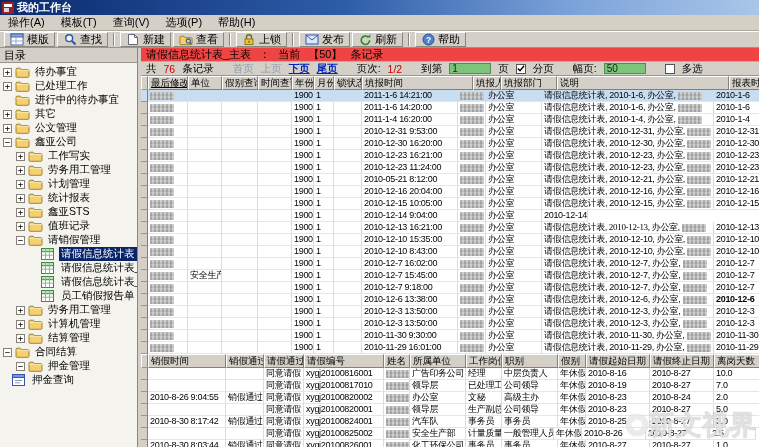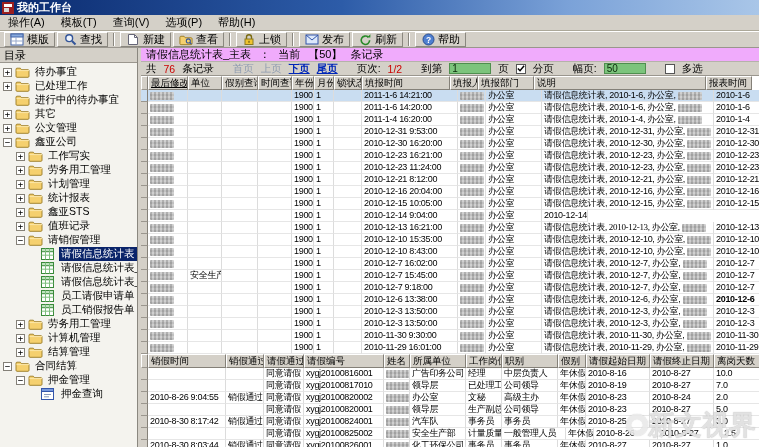--- a/index.html
+++ b/index.html
@@ -36,21 +36,21 @@
   .tree-item{display:flex;align-items:center;height:14px;white-space:nowrap;overflow:hidden;font-size:10.5px;}
   .expander{width:9px;height:9px;flex:none;background:#fff;border:1px solid #848078;
     font-family:"DejaVu Sans Mono",monospace;font-size:9px;line-height:7px;text-align:center;margin-right:3px;color:#000;}
   .exp-spacer{width:12px;flex:none;}
   .tree-ico{display:inline-flex;width:15px;height:12px;margin-right:3px;flex:none;align-items:center;}
   .tree-label{padding:0 2px;}
   .tree-item.sel .tree-label{background:#0a246a;color:#fff;}
   
   .splitter{position:absolute;left:138px;top:48px;width:3px;bottom:0;background:#d4d0c8;}
   .main{position:absolute;left:141px;top:48px;right:0;bottom:0;background:#fff;}
-  .main-header{position:absolute;left:0;top:0;right:0;height:14px;background:#f0abfc;
+  .main-header{position:absolute;left:0;top:0;right:0;height:14px;background:#ef4444;
     border-bottom:1px solid #b5b2aa;display:flex;align-items:center;gap:8px;padding:0 5px;line-height:13px;}
   .pager{position:absolute;left:0;top:14px;right:0;height:14px;background:#d4d0c8;
     border-bottom:1px solid #9a968e;display:flex;align-items:center;gap:7px;padding:0 5px;font-size:10.5px;}
   .red{color:#cc0000;}
   .lnk{color:#0026b8;font-weight:bold;text-decoration:underline;cursor:pointer;}
   .lnk.dis{color:#8d9bb0;font-weight:normal;text-decoration:none;}
   .green-input{display:inline-block;width:42px;height:11px;line-height:10px;padding:0 2px;
     background:#7cc47c;border:1px solid #4f8f4f;font-size:10px;color:#0a2a0a;overflow:hidden;}
   .checkbox{width:10px;height:10px;flex:none;background:#fff;border:1px solid #555;
     display:inline-flex;align-items:center;justify-content:center;}
@@ -352,31 +352,20 @@
       </div>
       <div class="tree-item" style="padding-left: 29px;">
         <span class="exp-spacer"></span>
         <span class="tree-ico">
           <svg width="13" height="12" viewBox="0 0 13 12">
             <rect x="0.5" y="0.5" width="12" height="11" fill="#fff" stroke="#3a8a3a"></rect>
             <rect x="0.5" y="0.5" width="12" height="3.2" fill="#bfe3bf" stroke="#3a8a3a"></rect>
             <path d="M0.5 7.2h12M4.5 0.5v11M8.5 0.5v11" stroke="#7fbf7f"></path>
           </svg>
         </span>
-        <span class="tree-label">员工请假申请单</span>
-      </div>
-      <div class="tree-item" style="padding-left: 29px;">
-        <span class="exp-spacer"></span>
-        <span class="tree-ico">
-          <svg width="13" height="12" viewBox="0 0 13 12">
-            <rect x="0.5" y="0.5" width="12" height="11" fill="#fff" stroke="#3a8a3a"></rect>
-            <rect x="0.5" y="0.5" width="12" height="3.2" fill="#bfe3bf" stroke="#3a8a3a"></rect>
-            <path d="M0.5 7.2h12M4.5 0.5v11M8.5 0.5v11" stroke="#7fbf7f"></path>
-          </svg>
-        </span>
         <span class="tree-label">员工销假报告单</span>
       </div>
       <div class="tree-item" style="padding-left: 16px;">
         <span class="expander">+</span>
         <span class="tree-ico">
           <svg width="15" height="12" viewBox="0 0 15 12">
             <path d="M1 3.2c0-.6.4-1 1-1h3.3l1.3 1.5H13c.6 0 1 .4 1 1v5.6c0 .6-.4 1-1 1H2c-.6 0-1-.4-1-1z" fill="#f5d06e" stroke="#9a7b22" stroke-width="0.9"></path>
             <path d="M1.5 4.6h12.5" stroke="#fbe7a9"></path>
           </svg>
         </span>
@@ -415,21 +404,21 @@
       <div class="tree-item" style="padding-left: 16px;">
         <span class="expander">−</span>
         <span class="tree-ico">
           <svg width="15" height="12" viewBox="0 0 15 12">
             <path d="M1 3.2c0-.6.4-1 1-1h3.3l1.3 1.5H13c.6 0 1 .4 1 1v5.6c0 .6-.4 1-1 1H2c-.6 0-1-.4-1-1z" fill="#f5d06e" stroke="#9a7b22" stroke-width="0.9"></path>
             <path d="M1.5 4.6h12.5" stroke="#fbe7a9"></path>
           </svg>
         </span>
         <span class="tree-label">押金管理</span>
       </div>
-      <div class="tree-item" style="padding-left: 29px;">
+      <div class="tree-item" style="">
         <span class="exp-spacer"></span>
         <span class="tree-ico">
           <svg width="13" height="12" viewBox="0 0 13 12">
             <rect x="0.5" y="0.5" width="12" height="11" fill="#fff" stroke="#3355aa"></rect>
             <rect x="0.5" y="0.5" width="12" height="3" fill="#7799dd" stroke="#3355aa"></rect>
             <path d="M3 6.5h7M3 8.8h5" stroke="#8899bb"></path>
           </svg>
         </span>
         <span class="tree-label">押金查询</span>
       </div>
@@ -473,21 +462,21 @@
   <div class="grid main-grid">
       <div class="trow">
         <div class="th rowsel" style="width: 7px;"></div>
         <div class="th" style="width: 40px; text-decoration: underline;">最后修改</div>
         <div class="th" style="width: 34px;">单位</div>
         <div class="th" style="width: 36px;">假别查询</div>
         <div class="th" style="width: 34px;">时间查询</div>
         <div class="th" style="width: 22px;">年份</div>
         <div class="th" style="width: 20px;">月份</div>
         <div class="th" style="width: 28px;">锁状态</div>
-        <div class="th" style="width: 88px;">填报时间</div>
+        <div class="th" style="width: 111px;">填报时间</div>
         <div class="th" style="width: 28px;">填报人</div>
         <div class="th" style="width: 56px;">填报部门</div>
         <div class="th" style="width: 172px;">说明</div>
         <div class="th" style="width: 46px;">报表时间</div>
       </div>
       <div class="trow selrow">
         <div class="td rowsel" style="width: 7px;"></div>
         <div class="td" style="width: 40px;"><span class="redact"></span></div>
         <div class="td" style="width: 34px;"></div>
         <div class="td" style="width: 36px;"></div>
@@ -593,21 +582,21 @@
       </div>
       <div class="trow">
         <div class="td rowsel" style="width: 7px;"></div>
         <div class="td" style="width: 40px;"><span class="redact"></span></div>
         <div class="td" style="width: 34px;"></div>
         <div class="td" style="width: 36px;"></div>
         <div class="td" style="width: 34px;"></div>
         <div class="td" style="width: 22px;">1900</div>
         <div class="td" style="width: 20px;">1</div>
         <div class="td" style="width: 28px;"></div>
-        <div class="td" style="width: 96px;">2010-12-21 8:12:00</div>
+        <div class="td" style="width: 96px;">2010-05-21 8:12:00</div>
         <div class="td" style="width: 28px;"><span class="redact"></span></div>
         <div class="td" style="width: 56px;">办公室</div>
         <div class="td" style="width: 172px; text-align: right;">请假信息统计表, 2010-12-21, 办公室, <span class="redact"></span></div>
         <div class="td" style="width: 46px;">2010-12-21</div>
       </div>
       <div class="trow">
         <div class="td rowsel" style="width: 7px;"></div>
         <div class="td" style="width: 40px;"><span class="redact"></span></div>
         <div class="td" style="width: 34px;"></div>
         <div class="td" style="width: 36px;"></div>
@@ -909,21 +898,21 @@
       </div>
       <div class="trow">
         <div class="td rowsel" style="width: 7px;"></div>
         <div class="td" style="width: 78px;"></div>
         <div class="td" style="width: 38px;"></div>
         <div class="td" style="width: 40px;">同意请假</div>
         <div class="td" style="width: 80px;">xygj20100825002</div>
         <div class="td" style="width: 26px;"><span class="redact"></span></div>
         <div class="td" style="width: 56px;">安全生产部</div>
         <div class="td" style="width: 36px;">计量质量</div>
-        <div class="td" style="width: 64px;">一般管理人员</div>
+        <div class="td" style="width: 52px;">一般管理人员</div>
         <div class="td" style="width: 28px;">年休假</div>
         <div class="td" style="width: 64px;">2010-8-26</div>
         <div class="td" style="width: 64px;">2010-8-27</div>
         <div class="td" style="width: 46px;">2.5</div>
       </div>
       <div class="trow">
         <div class="td rowsel" style="width: 7px;"></div>
         <div class="td" style="width: 78px;">2010-8-30 8:03:44</div>
         <div class="td" style="width: 38px;">销假通过</div>
         <div class="td" style="width: 40px;">同意请假</div>

